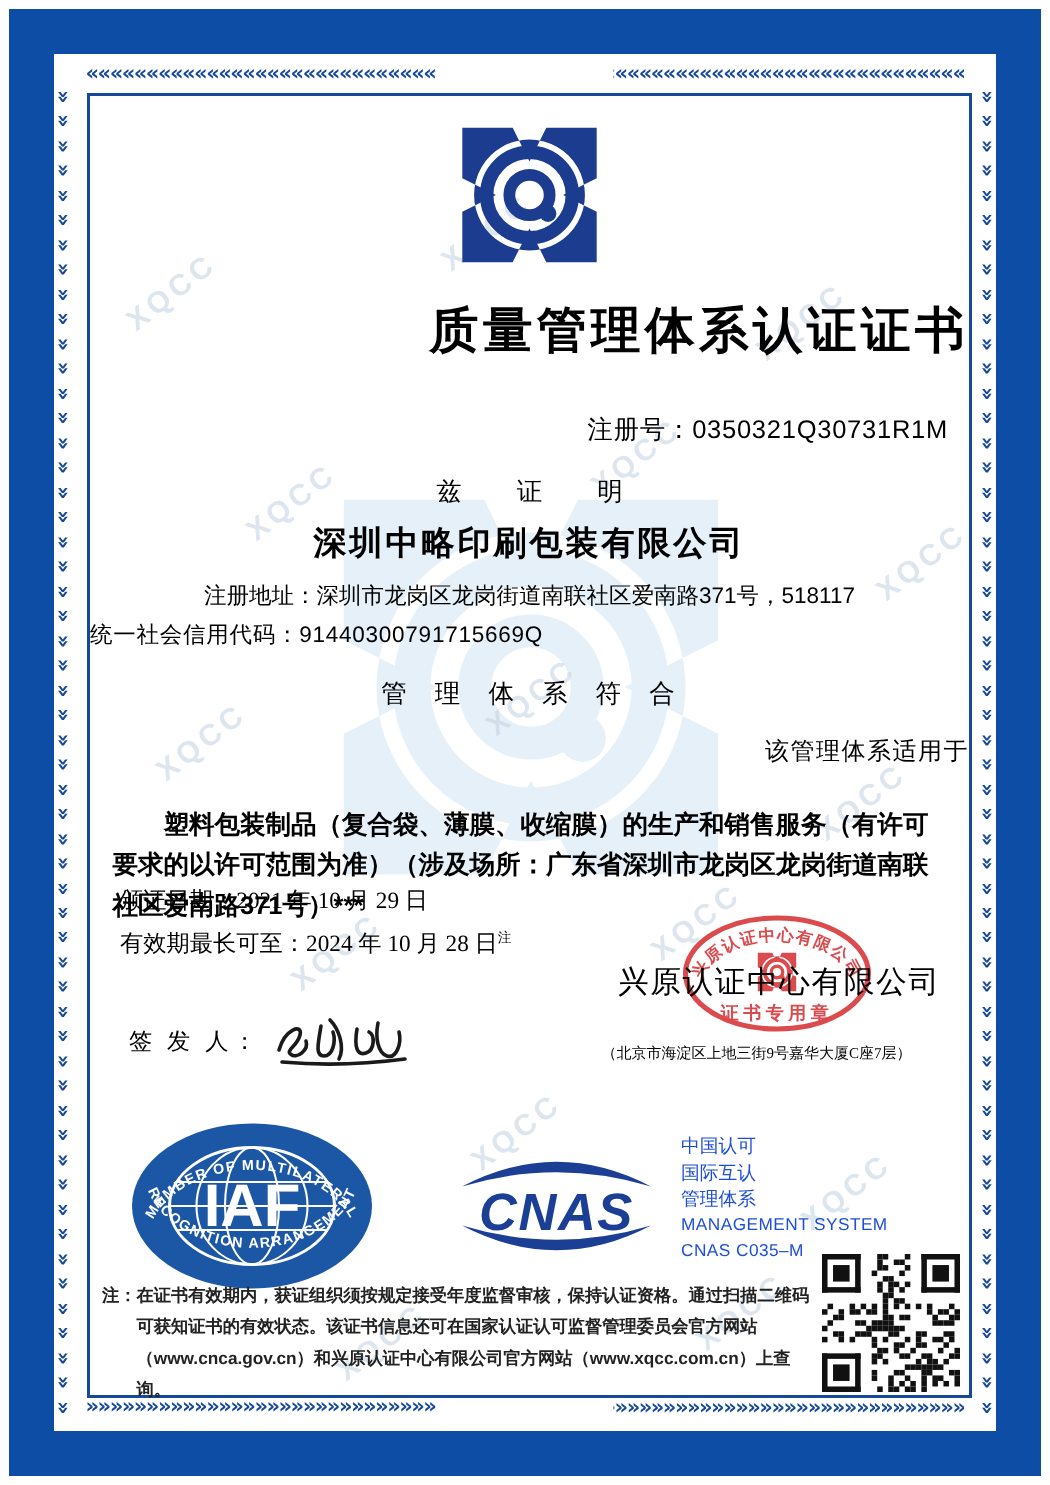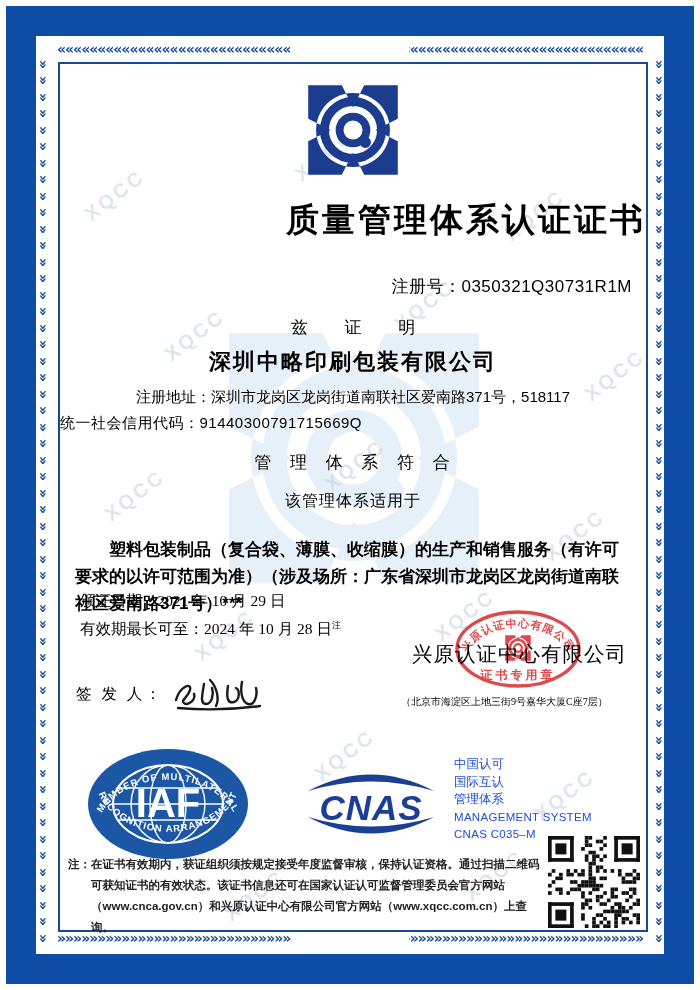--- a/index.html
+++ b/index.html
@@ -34,28 +34,28 @@
   .title{margin-top:12px;text-align:right;font-size:33px;font-weight:bold;
          letter-spacing:3px;}
   .reg-line{margin-top:32px;text-align:right;padding-right:14px;font-size:17px;
             font-weight:normal;letter-spacing:.5px;}
   .hereby{margin-top:18px;text-align:center;font-size:17px;word-spacing:32px;}
   .company{margin-top:8px;text-align:center;font-size:22px;font-weight:bold;letter-spacing:2px;}
   .addr{margin-top:11px;text-align:center;font-size:15px;}
   .credit{margin-top:7px;font-size:15px;letter-spacing:.5px;}
   .conform{margin-top:18px;text-align:center;font-size:17px;word-spacing:10px;letter-spacing:2px;}
   .standard{margin-top:8px;text-align:center;font-size:17px;font-weight:bold;letter-spacing:1.5px;}
-  .scope-intro{margin-top:17px;text-align:center;font-size:16px;letter-spacing:1px;}
+  .scope-intro{margin-top:17px;text-align:right;font-size:16px;letter-spacing:1px;}
   .scope{margin:24px auto 0;width:556px;font-size:17px;font-weight:bold;line-height:27px;
          text-indent:2em;text-align:left;}
   
   .dates{position:absolute;left:20px;top:524px;font-family:"Liberation Serif",serif;
          font-size:15.5px;line-height:25px;}
   .dates sup{font-size:9px;}
-  .signer-row{position:absolute;left:16px;top:612px;display:flex;align-items:center;
+  .signer-row{position:absolute;left:26px;top:612px;display:flex;align-items:center;
               font-family:"Liberation Serif",serif;font-size:15.5px;letter-spacing:3px;}
   .signature{margin-left:6px;}
   
   .issuer-name{position:absolute;left:352px;top:576px;font-family:"Liberation Serif",serif;
                font-size:20.5px;letter-spacing:1px;white-space:nowrap;}
   .issuer-addr{position:absolute;left:341px;top:631px;font-family:"Liberation Serif",serif;
                font-size:10px;white-space:nowrap;}
   .seal{position:absolute;left:392px;top:544px;width:132px;height:82px;
         mix-blend-mode:multiply;opacity:.92;z-index:2;}
   

